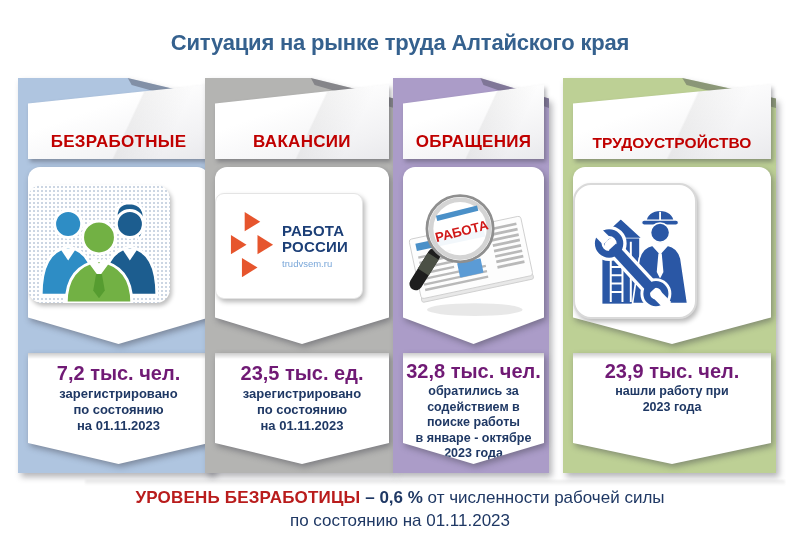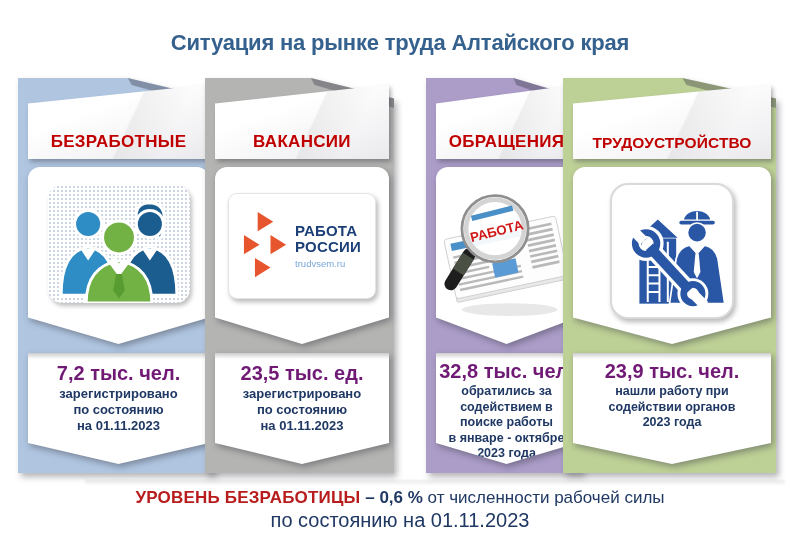--- a/index.html
+++ b/index.html
@@ -30,21 +30,21 @@
       linear-gradient(160deg,#ffffff 35%,#f2f2f4 78%,#e9e9ec 100%);
     clip-path:polygon(0 27%,100% 2%,100% 100%,0 100%);}
   .plate-label{position:absolute;left:0;right:0;bottom:7px;text-align:center;
     font-weight:bold;color:#c00000;font-size:17px;letter-spacing:.3px;white-space:nowrap;}
   .col4 .plate-label{font-size:15.5px;letter-spacing:.1px;}
   
   .icon-wrap{position:absolute;left:10px;right:5px;top:89px;height:177px;
     filter:drop-shadow(2px 3px 3px rgba(60,60,70,.45));}
   .icon-panel{position:absolute;inset:0;background:#ffffff;border-radius:12px 12px 0 0;
     clip-path:polygon(0 0,100% 0,100% 85%,50% 100%,0 85%);
-    display:flex;justify-content:center;align-items:flex-start;}
+    display:flex;align-items:flex-start;}
   
   .stats-wrap{position:absolute;left:10px;right:5px;top:275px;height:111px;
     filter:drop-shadow(2px 3px 3px rgba(60,60,70,.45));}
   .stats-box{position:absolute;inset:0;background:#ffffff;text-align:center;
     clip-path:polygon(0 0,100% 0,100% 81%,50% 100%,0 81%);padding-top:6px;box-sizing:border-box;}
   .stats-box::before{content:"";position:absolute;top:0;left:0;right:0;height:6px;
     background:linear-gradient(rgba(0,0,0,.20),transparent);}
   .stat-value{color:#701a75;font-weight:bold;font-size:20px;line-height:24px;margin:2px 0 1px;}
   .stat-desc{color:#1f3864;font-weight:bold;font-size:13px;line-height:16px;}
   .col3 .stat-value,.col4 .stat-value{margin-top:0;}
@@ -66,21 +66,21 @@
   .worker-card{margin-top:16px;width:120px;height:132px;background:#fff;border-radius:18px;
     border:2px solid #d9d9d9;box-shadow:2px 3px 5px rgba(0,0,0,.28);
     display:flex;align-items:center;justify-content:center;}
   
   .footer-sep{position:absolute;top:480px;left:85px;right:15px;height:6px;
     background:linear-gradient(rgba(0,0,0,.12),transparent);filter:blur(1px);opacity:.7;}
   .footer{position:absolute;top:487px;left:0;right:0;text-align:center;
     color:#1f3864;font-size:17px;line-height:21px;}
   .footer .red{color:#b91c1c;font-weight:bold;letter-spacing:.2px;}
   .footer .bnavy{font-weight:bold;}
-  .footer-line2{font-size:20px;margin-top:2px;}
+  .footer-line2{font-size:17px;margin-top:2px;}
   svg text{font-family:"Liberation Sans","DejaVu Sans",sans-serif;}
 </style>
 </head>
 <body>
 
 <div class="title">Ситуация на рынке труда Алтайского края</div>
 
 <div class="col col1" style="left: 18px; width: 196px; --col: #afc5e0;">
   <div class="col-shadow">
     <div class="col-shape"></div>
@@ -158,21 +158,21 @@
   <div class="stats-wrap">
       <div class="stats-box">
     <div class="stat-value">23,5 тыс. ед.</div>
     <div class="stat-desc">зарегистрировано</div>
     <div class="stat-desc">по состоянию</div>
     <div class="stat-desc">на 01.11.2023</div>
   </div>
     </div>
 </div>
 
-<div class="col col3" style="left: 393px; width: 156px; margin-left: 33px; --col: #ab9cc8;">
+<div class="col col3" style="left: 393px; width: 156px; --col: #ab9cc8;">
   <div class="col-shadow">
     <div class="col-shape"></div>
     <div class="col-fold"></div>
   </div>
   <div class="plate-wrap">
       <div class="plate">
     <div class="plate-label">ОБРАЩЕНИЯ</div>
   </div>
     </div>
   <div class="icon-wrap">
@@ -257,21 +257,20 @@
         <rect x="17.8" y="46.8" width="18" height="12" fill="#ffffff" transform="rotate(45 26.8 52.8)"></rect>
         <rect x="90.8" y="123.8" width="18" height="12" fill="#ffffff" transform="rotate(45 99.8 129.8)"></rect>
       </svg>
     </div>
   </div>
     </div>
   <div class="stats-wrap">
       <div class="stats-box">
     <div class="stat-value">23,9 тыс. чел.</div>
     <div class="stat-desc">нашли работу при</div>
-    <div class="stat-desc">содействии органов</div>
     <div class="stat-desc">2023 года</div>
   </div>
     </div>
 </div>
 
 <div class="footer-sep"></div>
 <div class="footer">
   <div>
     <span class="red">УРОВЕНЬ БЕЗРАБОТИЦЫ</span>
     <span class="bnavy">–</span>

